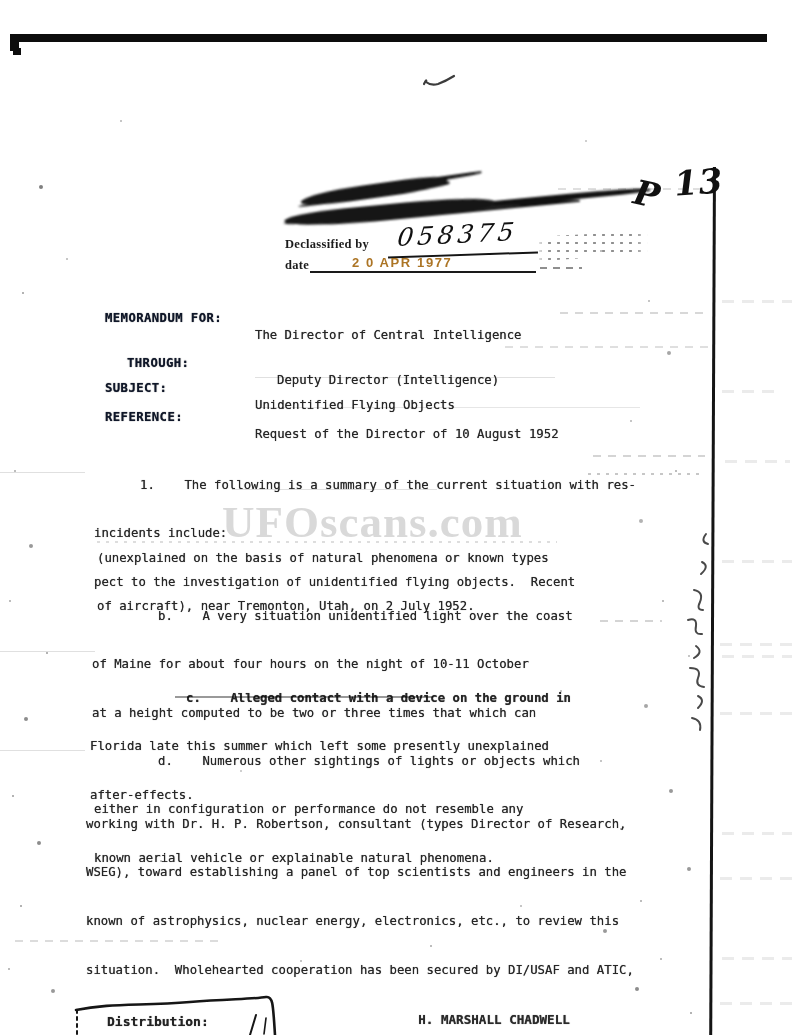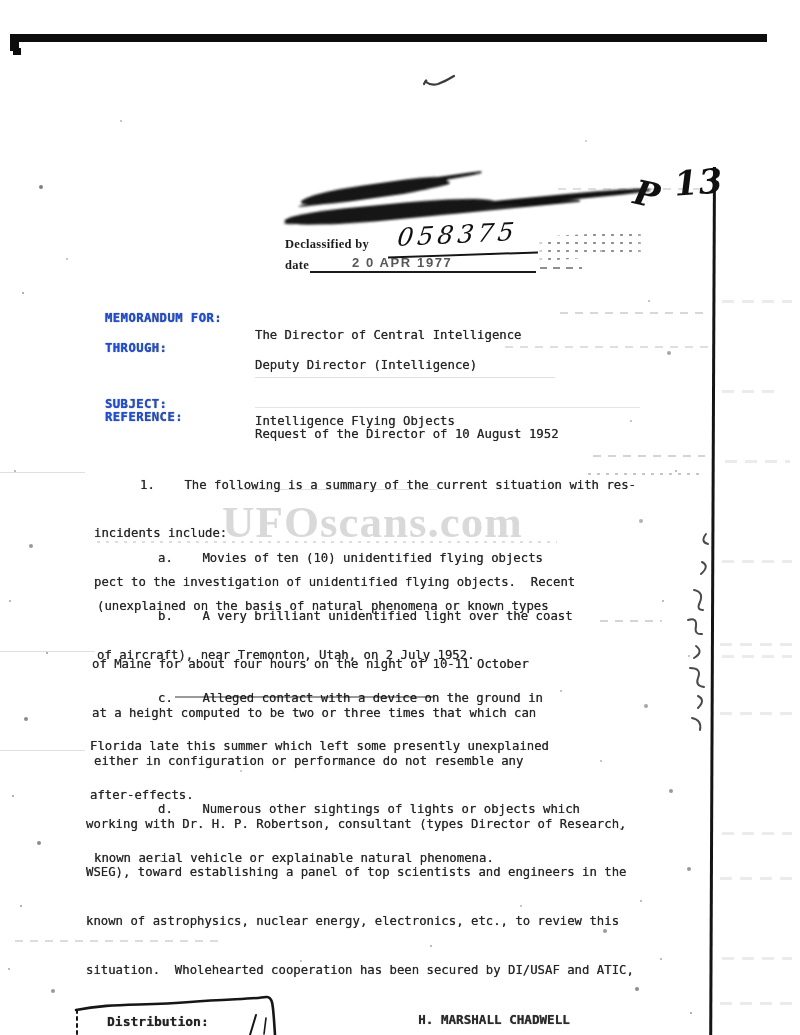--- a/index.html
+++ b/index.html
@@ -7,21 +7,21 @@
         font-family:"DejaVu Sans Mono", monospace;}
 
   
   .typed{position:absolute;white-space:pre;font-size:12.3px;line-height:16.3px;color:#262626;
          text-shadow:0 0 .7px rgba(25,25,25,.75);filter:blur(.22px);}
   .bline{white-space:pre;}
   .ml{display:block;}
 
   
   .hrow{position:absolute;left:105px;width:620px;height:16px;}
-  .hlabel{position:absolute;left:0;font-weight:bold;letter-spacing:.4px;color:#1d4ed8;
+  .hlabel{position:absolute;left:0;font-weight:bold;letter-spacing:.4px;color:#0f172a;
           filter:blur(.6px);text-shadow:0 0 1px rgba(40,40,40,.9);}
   .hvalue{position:absolute;left:150px;}
 
   
   .bar-top{position:absolute;left:10px;top:34px;width:757px;height:8px;background:#0d0d0d;}
   .bar-nub{position:absolute;left:10px;top:34px;width:9px;height:17px;background:#0d0d0d;}
   .bar-nub2{position:absolute;left:13px;top:48px;width:8px;height:7px;background:#0d0d0d;}
   .vline-right{position:absolute;left:713px;top:167px;width:3px;height:868px;background:#141414;
                transform:rotate(.25deg);transform-origin:top center;}
 
@@ -36,21 +36,21 @@
 
   
   .declass-label{position:absolute;font-family:"Liberation Serif",serif;font-weight:bold;
       font-size:12.5px;color:#1c1c1c;filter:blur(.3px);letter-spacing:.3px;}
   .declass-number{position:absolute;left:398px;top:220px;font-family:"DejaVu Serif",serif;
       font-style:italic;font-size:25px;color:#101010;letter-spacing:4px;
       transform:skewX(-10deg) rotate(-3deg);}
   .declass-underline{position:absolute;left:388px;top:254px;width:150px;height:2px;background:#151515;
       transform:rotate(-2deg);}
   .date-stamp{position:absolute;left:352px;top:255px;font-family:"Liberation Sans",sans-serif;
-      font-weight:bold;font-size:13px;letter-spacing:1.6px;color:#404040;opacity:.88;filter:blur(.35px);}
+      font-weight:bold;font-size:13px;letter-spacing:1.6px;color:#a16207;opacity:.88;filter:blur(.35px);}
   .date-underline{position:absolute;left:310px;top:271px;width:226px;height:2px;background:#1a1a1a;}
   .date-trail{position:absolute;left:540px;top:267px;width:42px;height:2px;
       background:repeating-linear-gradient(90deg,#444 0 7px,transparent 7px 13px);opacity:.6;}
 
   
   .dotstamp{position:absolute;left:536px;top:231px;width:112px;height:32px;opacity:.55;
       background-image:radial-gradient(circle,#333 1.1px,transparent 1.3px);
       background-size:9px 8px;
       -webkit-mask-image:linear-gradient(90deg,transparent 0,#000 10%,#000 90%,transparent);
       mask-image:linear-gradient(90deg,transparent 0,#000 10%,#000 90%,transparent);
@@ -131,60 +131,59 @@
   <span class="declass-label" style="left:285px;top:258px;">date</span>
   <span class="date-stamp">2 0 APR 1977</span>
   <div class="date-underline"></div>
   <div class="date-trail"></div>
   <div class="dotstamp"></div>
 
   <div class="hrow typed" style="top:294px;">
     <span class="hlabel">MEMORANDUM FOR:</span>
     <span class="hvalue">The Director of Central Intelligence</span>
   </div>
-  <div class="hrow typed" style="top:324px;">
+  <div class="hrow typed" style="top:339px;margin-left:22px;">
     <span class="hlabel">THROUGH:</span>
     <span class="hvalue">Deputy Director (Intelligence)</span>
   </div>
-  <div class="hrow typed" style="top:380px;">
+  <div class="hrow typed" style="top:364px;">
     <span class="hlabel">SUBJECT:</span>
-    <span class="hvalue">Intelligence Flying Objects</span>
+    <span class="hvalue">Unidentified Flying Objects</span>
   </div>
   <div class="hrow typed" style="top:393px;">
     <span class="hlabel">REFERENCE:</span>
     <span class="hvalue">Request of the Director of 10 August 1952</span>
   </div>
 
   <div class="typed" style="left:94px;top:444px;">
     <span class="ml bline" style="margin-left:46px;">1.    The following is a summary of the current situation with res-</span>
     <span class="ml bline">incidents include:</span>
     <span class="ml bline">pect to the investigation of unidentified flying objects.  Recent</span>
   </div>
 
   <div class="typed" style="left:97px;top:517px;">
-    <span class="ml bline" style="margin-left:61px;">a.    Movies of ten (10) unidentified flying objects</span>
     <span class="ml bline">(unexplained on the basis of natural phenomena or known types</span>
     <span class="ml bline">of aircraft), near Tremonton, Utah, on 2 July 1952.</span>
   </div>
 
   <div class="typed" style="left:92px;top:575px;">
-    <span class="ml bline" style="margin-left:66px;">b.    A very brilliant unidentified light over the coast</span>
+    <span class="ml bline" style="margin-left:66px;">b.    A very situation unidentified light over the coast</span>
     <span class="ml bline">of Maine for about four hours on the night of 10-11 October</span>
     <span class="ml bline">at a height computed to be two or three times that which can</span>
   </div>
 
   <div class="typed" style="left:90px;top:657px;">
-    <span class="ml bline" style="margin-left:68px;">c.    Alleged contact with a device on the ground in</span>
+    <span class="ml bline" style="margin-left:96px;font-weight:bold;">c.    Alleged contact with a device on the ground in</span>
     <span class="ml bline">Florida late this summer which left some presently unexplained</span>
     <span class="ml bline">after-effects.</span>
   </div>
 
   <div class="typed" style="left:94px;top:720px;">
+    <span class="ml bline" style="margin-left:64px;">d.    Numerous other sightings of lights or objects which</span>
     <span class="ml bline">either in configuration or performance do not resemble any</span>
-    <span class="ml bline" style="margin-left:64px;">d.    Numerous other sightings of lights or objects which</span>
     <span class="ml bline">known aerial vehicle or explainable natural phenomena.</span>
   </div>
 
   <div class="typed" style="left:86px;top:783px;">
     <span class="ml bline">working with Dr. H. P. Robertson, consultant (types Director of Research,</span>
     <span class="ml bline">WSEG), toward establishing a panel of top scientists and engineers in the</span>
     <span class="ml bline">known of astrophysics, nuclear energy, electronics, etc., to review this</span>
     <span class="ml bline">situation.  Wholehearted cooperation has been secured by DI/USAF and ATIC,</span>
     
     

